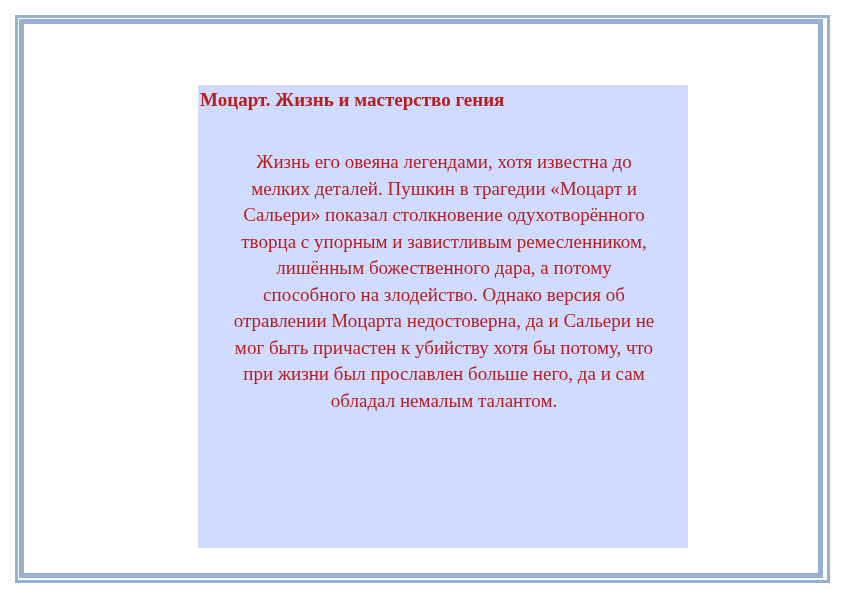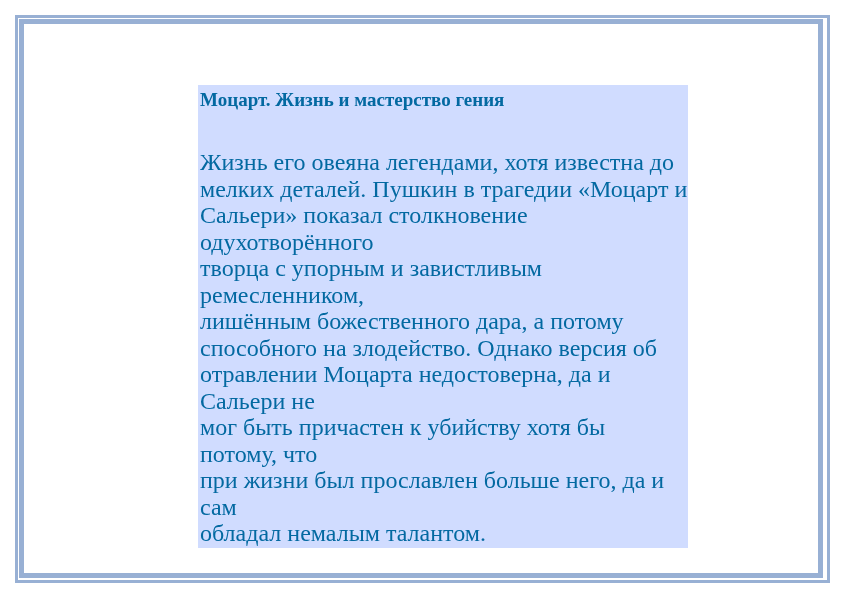--- a/index.html
+++ b/index.html
@@ -34,34 +34,35 @@
     }
     .text-box {
       position: absolute;
       left: 198px;
       top: 85px;
       width: 490px;
       height: 463px;
       background: #d0dcff;
       box-sizing: border-box;
       padding: 4px 0 0 2px;
-      color: #0369a1;
+      color: #b91c1c;
     }
     .title {
       font-weight: bold;
       font-size: 19px;
       line-height: 22px;
       margin: 0;
       height: 60px;
     }
     .para {
-      font-size: 24px;
+      font-size: 19px;
       line-height: 26.5px;
       margin: 0;
       white-space: pre-line;
+      text-align: center;
     }
     .para + .para {
       margin-top: 5px;
     }
   </style>
 </head>
 <body>
 
 <div class="frame-outer"></div>
 <div class="frame-inner"></div>

